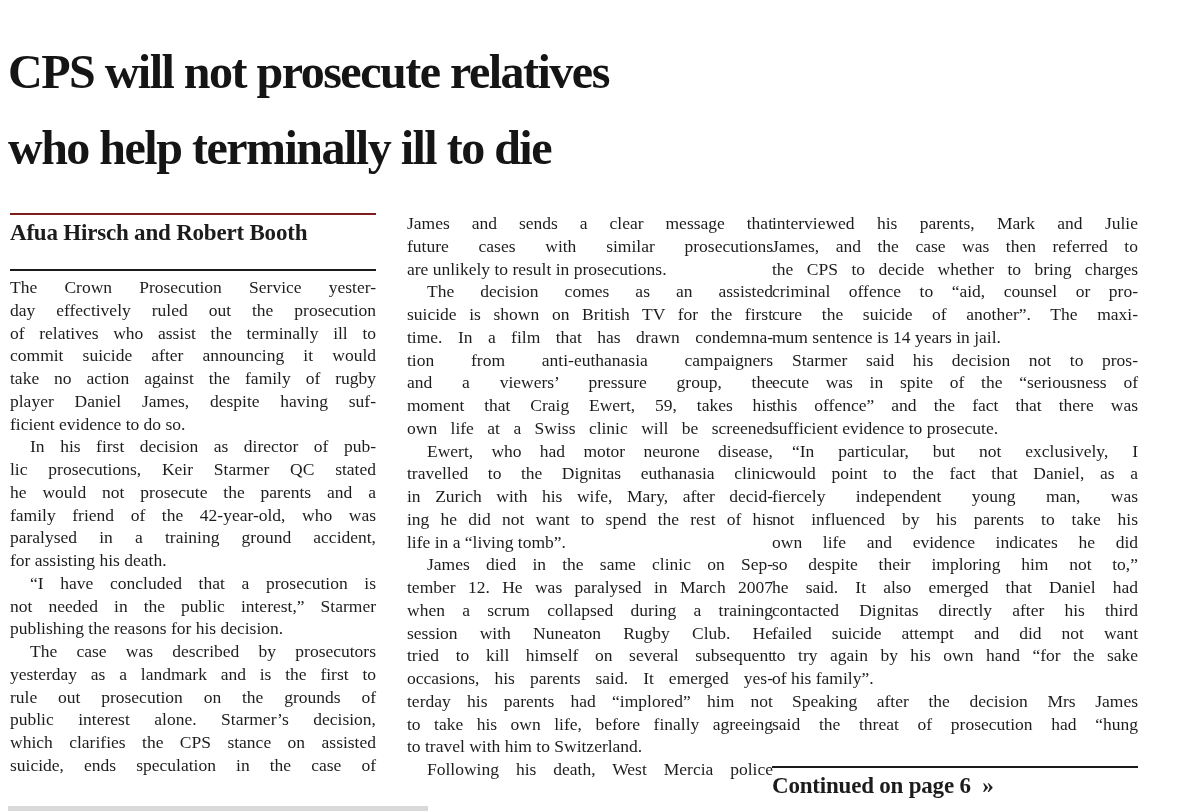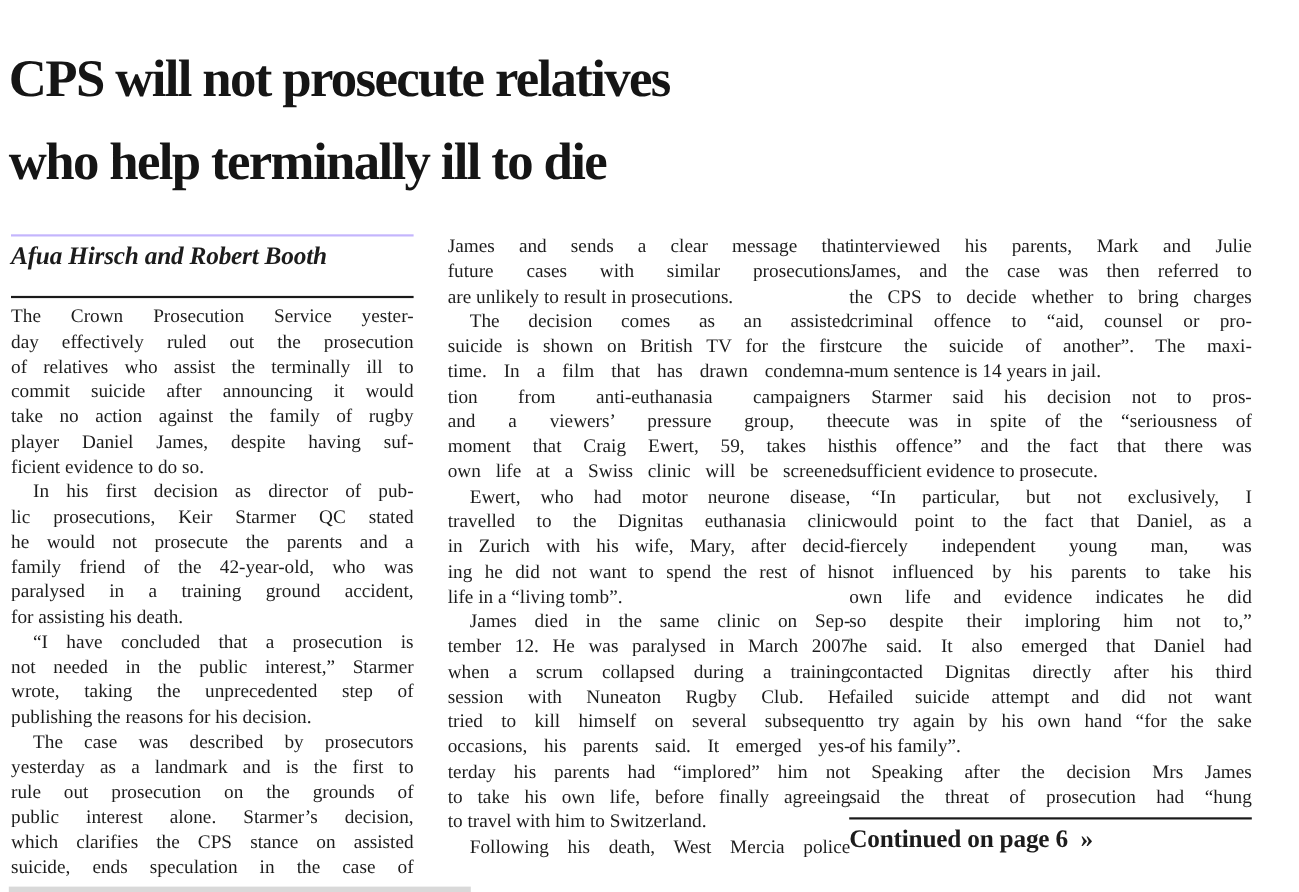--- a/index.html
+++ b/index.html
@@ -25,45 +25,44 @@
   }
   .headline .hl-line { white-space: nowrap; }
   .col {
     position: absolute;
     width: 366px;
   }
   .col-1 { left: 10px;  top: 213px; }
   .col-2 { left: 407px; top: 212px; }
   .col-3 { left: 772px; top: 212px; }
   .byline-block {
-    border-top: 2px solid #c4b5fd;
+    border-top: 2px solid #7f1d1d;
     border-bottom: 2px solid #1a1a1a;
     height: 54px;
     margin-bottom: 5px;
-    font-style: italic;
   }
   .byline {
     font-size: 23px;
     font-weight: 700;
     padding-top: 5px;
     letter-spacing: -0.2px;
     color: #1c1c1c;
   }
   .body-text .line {
     font-size: 17.5px;
     line-height: 22.75px;
     text-align: justify;
     text-align-last: justify;
     color: #1d1d1d;
   }
   .body-text .line.end { text-align-last: left; }
   .body-text .line.indent { text-indent: 20px; }
   .continued-block {
     border-top: 2px solid #1a1a1a;
-    margin-top: 8px;
+    margin-top: 31px;
     padding-top: 5px;
   }
   .continued {
     font-size: 23px;
     font-weight: 700;
     color: #1c1c1c;
     letter-spacing: -0.2px;
   }
   .continued .chevrons {
     display: inline-block;
@@ -101,21 +100,20 @@
         <div class="line">player Daniel James, despite having suf-</div>
         <div class="line end">ficient evidence to do so.</div>
         <div class="line indent">In his first decision as director of pub-</div>
         <div class="line">lic prosecutions, Keir Starmer QC stated</div>
         <div class="line">he would not prosecute the parents and a</div>
         <div class="line">family friend of the 42-year-old, who was</div>
         <div class="line">paralysed in a training ground accident,</div>
         <div class="line end">for assisting his death.</div>
         <div class="line indent">“I have concluded that a prosecution is</div>
         <div class="line">not needed in the public interest,” Starmer</div>
-        <div class="line">wrote, taking the unprecedented step of</div>
         <div class="line end">publishing the reasons for his decision.</div>
         <div class="line indent">The case was described by prosecutors</div>
         <div class="line">yesterday as a landmark and is the first to</div>
         <div class="line">rule out prosecution on the grounds of</div>
         <div class="line">public interest alone. Starmer’s decision,</div>
         <div class="line">which clarifies the CPS stance on assisted</div>
         <div class="line">suicide, ends speculation in the case of</div>
       </div>
   </div>
 

